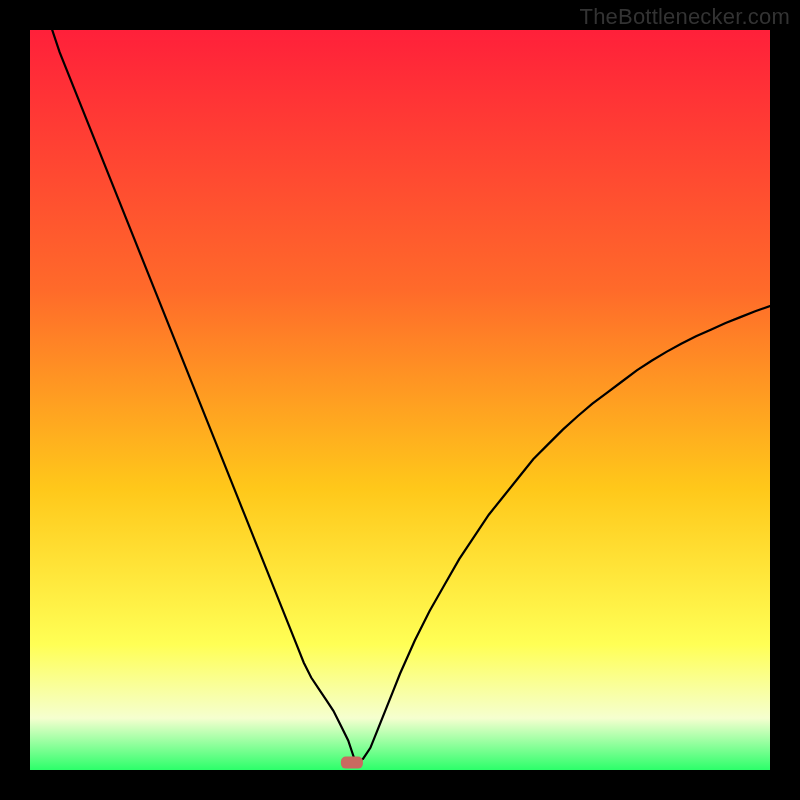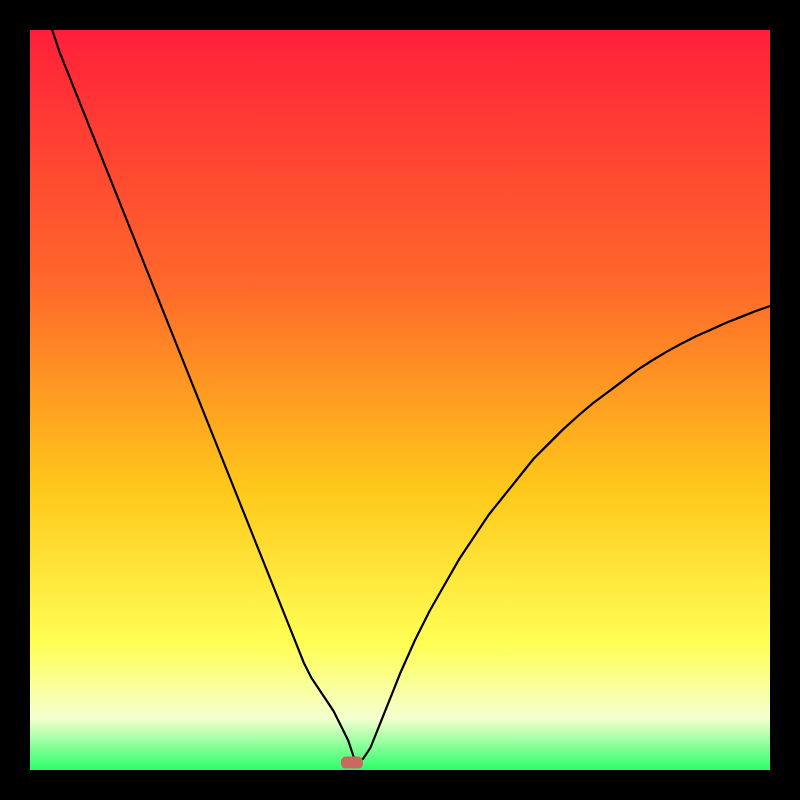--- a/index.html
+++ b/index.html
@@ -35,20 +35,21 @@
     font-weight: 500;
     letter-spacing: 0.2px;
   }
   svg { display: block; }
 </style>
 </head>
 <body>
 
 <div class="frame">
 
+  <div class="attribution">TheBottlenecker.com</div>
 
   <div class="plot">
     <svg id="chart-svg" width="740" height="740" viewBox="0 0 740 740">
       <defs>
         <linearGradient id="bg-grad" x1="0" y1="0" x2="0" y2="1">
           <stop id="g0" offset="0%" stop-color="#ff203a"></stop>
           <stop id="g1" offset="35%" stop-color="#ff6a2a"></stop>
           <stop id="g2" offset="62%" stop-color="#ffc81a"></stop>
           <stop id="g3" offset="83%" stop-color="#ffff55"></stop>
           <stop id="g4" offset="93%" stop-color="#f5ffcf"></stop>

